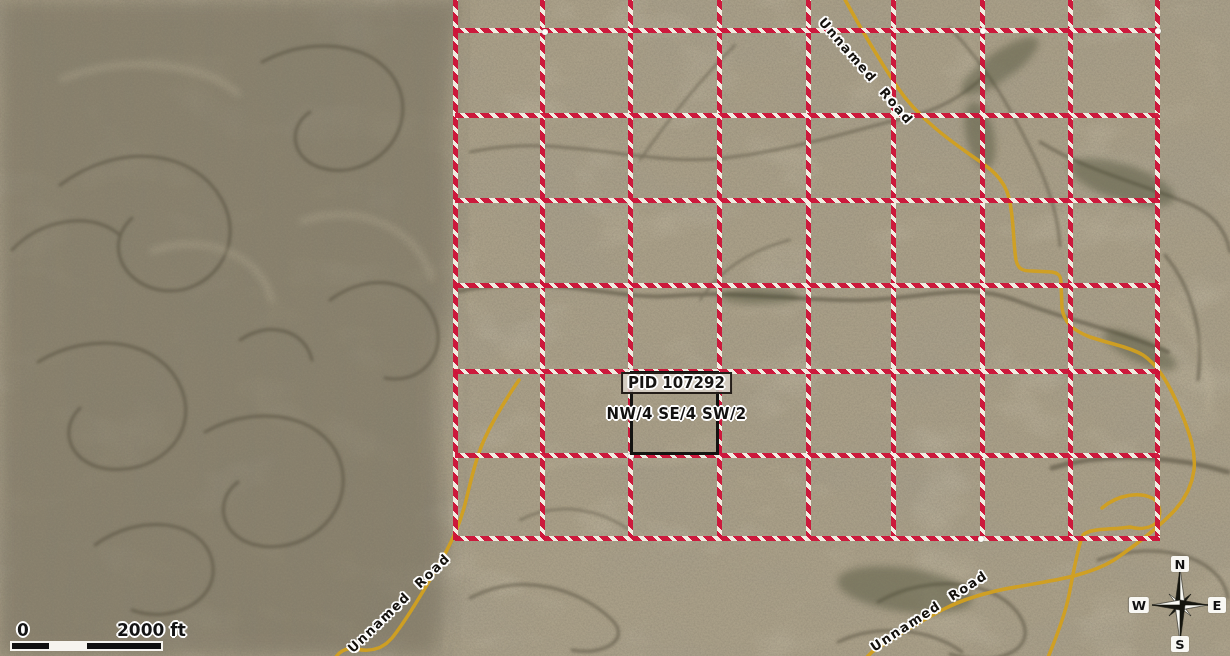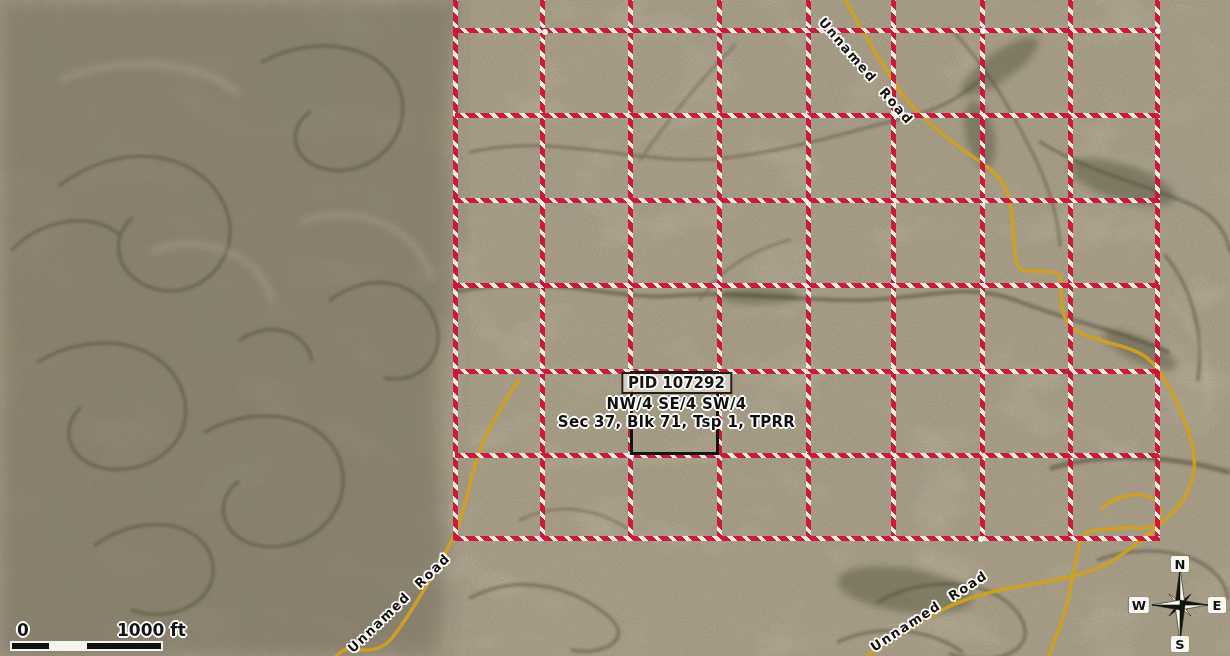--- a/index.html
+++ b/index.html
@@ -18,21 +18,21 @@
   .gridline{position:absolute;opacity:.95;}
   .gridline.v{width:5px;background:repeating-linear-gradient(45deg,var(--stripe-red) 0 6.5px,var(--stripe-white) 6.5px 10.5px);}
   .gridline.h{height:5px;background:repeating-linear-gradient(45deg,var(--stripe-red) 0 6.5px,var(--stripe-white) 6.5px 10.5px);}
   .vdot{position:absolute;width:6px;height:6px;border-radius:50%;background:#fdfdf8;box-shadow:0 0 1px rgba(0,0,0,.6);}
   
   .parcel-box{position:absolute;border:3px solid #131311;background:transparent;box-sizing:border-box;cursor:pointer;}
   .parcel-label{position:absolute;transform:translateX(-50%);text-align:center;white-space:nowrap;}
   .pid-box{
     display:inline-block;background:rgba(218,212,202,.85);border:2px solid #241d18;
     padding:0 5px;font-size:15px;font-weight:bold;color:#161412;line-height:18px;
-    text-shadow:var(--halo);margin-bottom:1px;
+    text-shadow:var(--halo);margin-bottom:11px;
   }
   .parcel-line{font-size:15px;font-weight:bold;color:#121110;line-height:18px;text-shadow:var(--halo);letter-spacing:.3px;}
   
   .road-label{
     position:absolute;font-size:13px;font-weight:bold;color:#14110d;letter-spacing:1.6px;
     word-spacing:6px;white-space:nowrap;text-shadow:var(--halo);
   }
   
   .scalebar{position:absolute;left:10px;top:641px;width:153px;height:10px;background:#101010;border:2px solid #f6f4ef;box-sizing:border-box;}
   .scalebar .seg-white{position:absolute;left:25%;top:0;width:25%;height:100%;background:#f6f4ef;}
@@ -161,32 +161,31 @@
       <div class="vdot" style="left: 1155px; top: 28px;"></div>
       <div class="vdot" style="left: 628px; top: 369px;"></div>
       <div class="vdot" style="left: 628px; top: 453px;"></div>
       <div class="vdot" style="left: 978px; top: 536px;"></div>
     </div>
 
   <div class="parcel-box" style="left: 630px; top: 371px; width: 89px; height: 84px;"></div>
 
   <div class="parcel-label" style="left: 676.5px; top: 372px;">
     <div class="pid-box">PID 107292</div>
-    <div class="parcel-line">NW/4 SE/4 SW/4</div>
-    <div class="parcel-line">Sec 37, Blk 71, Tsp 1, TPRR</div>
+    <div class="parcel-line">NW/4 SE/4 SW/2</div>
   </div>
 
   <div>
       <div class="road-label" style="left: 866px; top: 71px; transform: translate(-50%, -50%) rotate(49deg);">Unnamed Road</div>
       <div class="road-label" style="left: 399px; top: 603px; transform: translate(-50%, -50%) rotate(-44deg);">Unnamed Road</div>
       <div class="road-label" style="left: 929px; top: 611px; transform: translate(-50%, -50%) rotate(-33deg);">Unnamed Road</div>
     </div>
 
   <div class="scale-zero">0</div>
-  <div class="scale-dist">1000 ft</div>
+  <div class="scale-dist">2000 ft</div>
   <div class="scalebar">
     <div class="seg-white"></div>
   </div>
 
   <div class="compass">
     <svg width="100" height="104" viewBox="0 0 100 104" aria-hidden="true">
       <g transform="translate(50,53)" stroke="#15150f" stroke-width="0.6">
 
         <polygon points="11,-11 3.5,-1 1,-3.5" fill="#15150f"></polygon>
         <polygon points="11,11 3.5,1 1,3.5" fill="#fbfbf6"></polygon>

